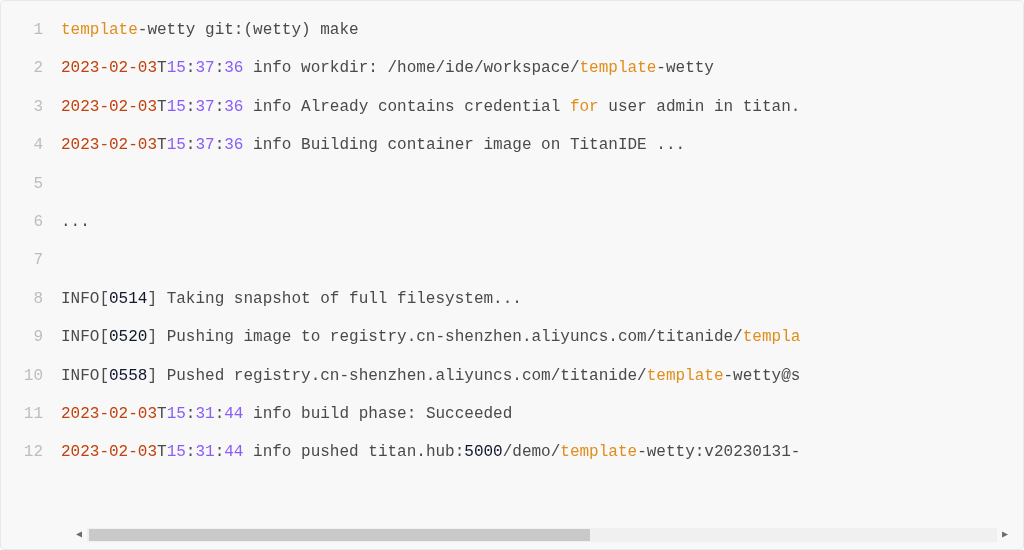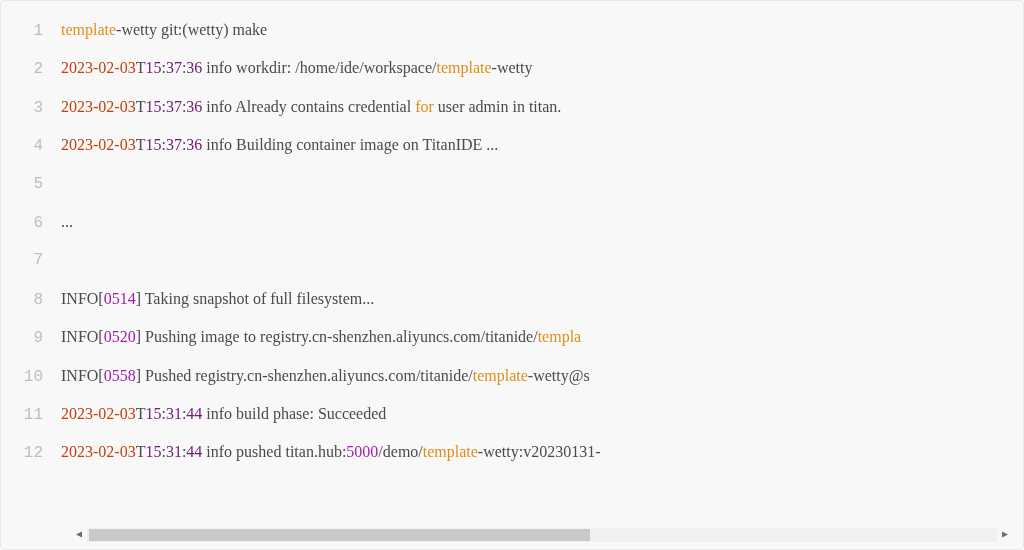--- a/index.html
+++ b/index.html
@@ -40,26 +40,25 @@
     padding-right: 18px;
     color: #bdbdbd;
     user-select: none;
     font-size: 16px;
   }
   .code {
     flex: 1 1 auto;
     white-space: pre;
     overflow: hidden;
     color: #4a4a4a;
-    font-family: Liberation Serif, serif;
   }
   .tok-kw   { color: #e08e1b; } 
   .tok-date { color: #c2410c; } 
-  .tok-time { color: #701a75; } 
-  .tok-num  { color: #a21caf; } 
+  .tok-time { color: #8b5cf6; } 
+  .tok-num  { color: #0f172a; } 
   
   .scrollbar-track {
     position: absolute;
     bottom: 6px;
     left: 72px;
     right: 12px;
     height: 16px;
     background: #f8f8f8;
     border-radius: 0;
     display: flex;

